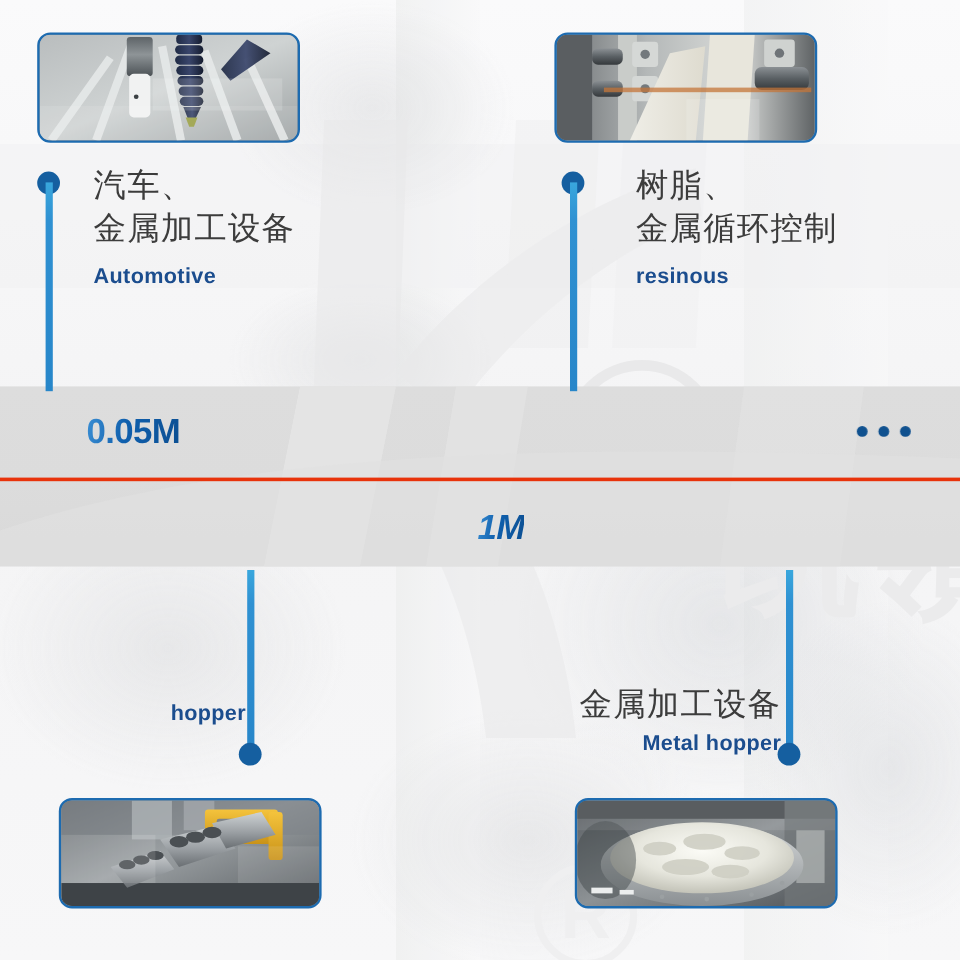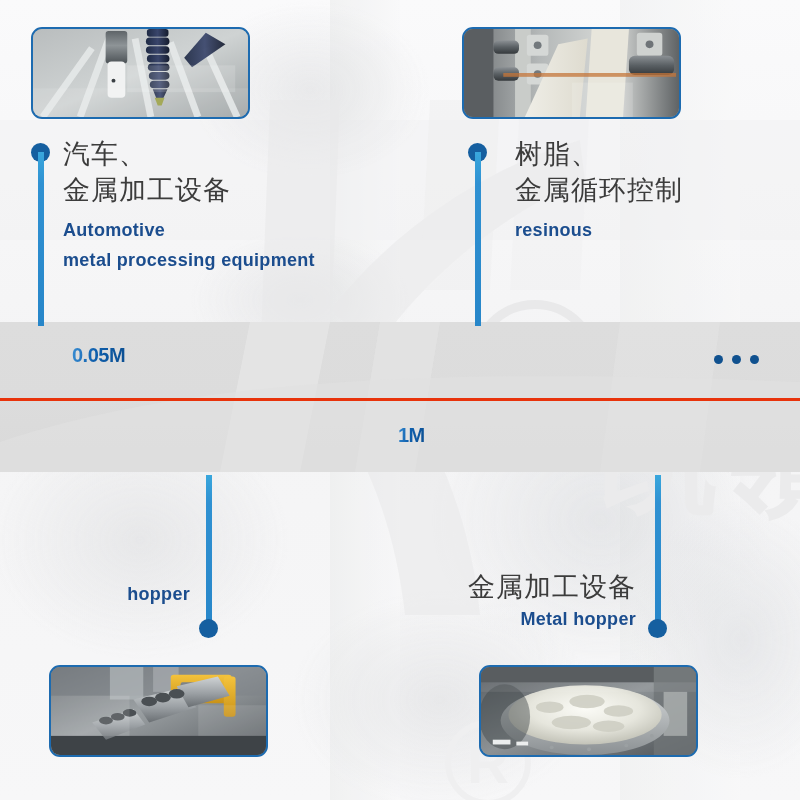--- a/index.html
+++ b/index.html
@@ -112,22 +112,22 @@
   .metric {
     position: absolute;
     font-weight: 700;
     letter-spacing: -0.5px;
     background: linear-gradient(100deg,#3b8fd4 0%, #0f5fad 42%, #0c4f92 100%);
     -webkit-background-clip: text;
     background-clip: text;
     color: transparent;
     white-space: nowrap;
   }
-  .metric-a { left: 72px; top: 344px; font-size: 20px; }
-  .metric-b { left: 398px; top: 424px; font-size: 20px; }
+  .metric-a { left: 72px; top: 344px; font-size: 29px; }
+  .metric-b { left: 398px; top: 424px; font-size: 29px; font-style: italic; }
 
   .ellipsis {
     position: absolute;
     left: 714px;
     top: 355px;
     display: flex;
     gap: 9px;
   }
   .ellipsis i {
     display: block;
@@ -167,21 +167,21 @@
     width: 19px; height: 19px;
     border-radius: 50%;
     background: #155fa0;
   }
   .dot-tl { left: 31px;  top: 143px; }
   .dot-tr { left: 468px; top: 143px; }
   .dot-bl { left: 199px; top: 619px; }
   .dot-br { left: 648px; top: 619px; }
 
   
-  .label { position: absolute; white-space: nowrap; }
+  .label { position: absolute; white-space: nowrap; margin-left: 15px; }
 
   .cn {
     color: #3c3c3c;
     font-size: 27px;
     line-height: 36px;
     letter-spacing: 1px;
     font-weight: 400;
   }
   .en {
     color: #1b4d8e;
@@ -311,21 +311,20 @@
       <rect x="0" y="62" width="219" height="30" fill="#ffffff" opacity=".1"></rect>
     </svg>
   </div>
   <div class="dot dot-tl"></div>
   <div class="conn conn-tl"></div>
   <div class="label label-tl">
     <div class="cn">汽车、</div>
     <div class="cn">金属加工设备</div>
     <div class="gap"></div>
     <div class="en">Automotive</div>
-    <div class="en">metal processing equipment</div>
   </div>
 
   <div class="thumb thumb-tr">
     <svg viewBox="0 0 219 92" preserveAspectRatio="none" aria-hidden="true">
       <defs>
         <linearGradient id="tr-bg" x1="0" y1="0" x2="1" y2="0">
           <stop offset="0%" stop-color="#6c7073"></stop>
           <stop offset="35%" stop-color="#b4b8b8"></stop>
           <stop offset="70%" stop-color="#d9dbd9"></stop>
           <stop offset="100%" stop-color="#5f6365"></stop>

